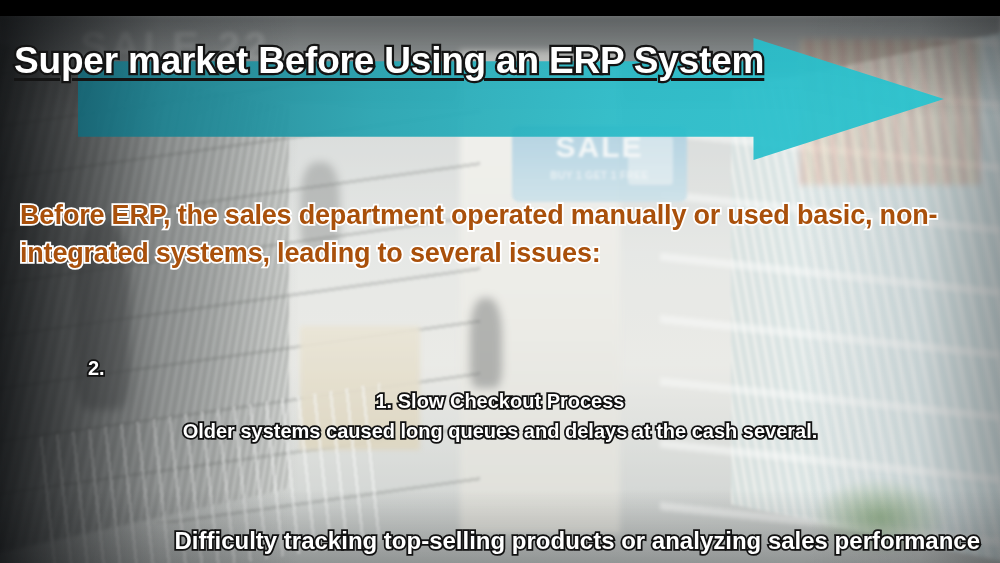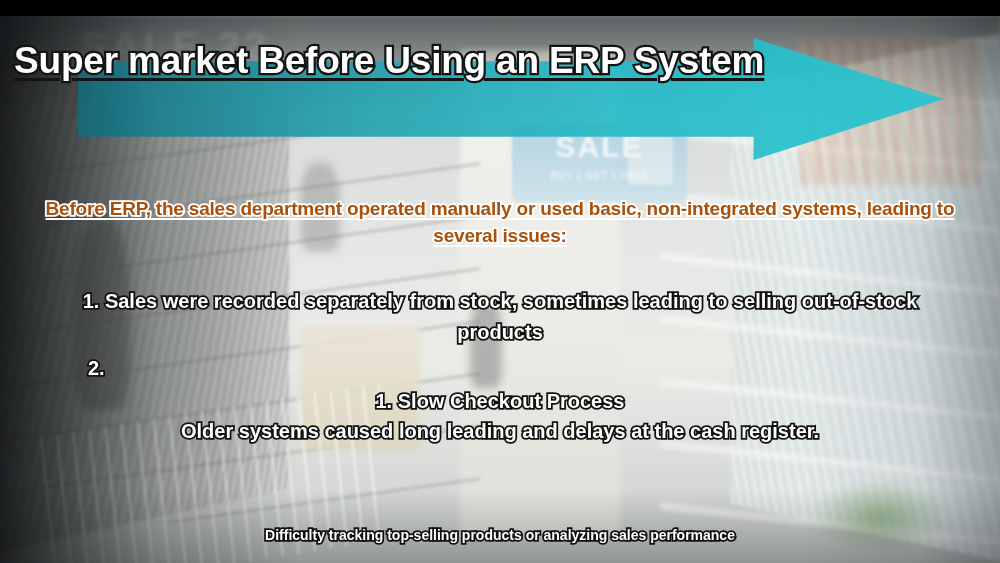--- a/index.html
+++ b/index.html
@@ -314,27 +314,26 @@
     paint-order: stroke fill;
     white-space: nowrap;
   }
 
   
   .subtitle {
     position: absolute;
     left: 20px;
     top: 180px;
     width: 960px;
-    text-align: center;
+    text-align: left;
     color: #A9500B;
     font-weight: 700;
-    font-size: 19px;
+    font-size: 27px;
     line-height: 1.42;
     letter-spacing: -0.2px;
-    text-decoration: underline;
     text-decoration-thickness: 2px;
     text-underline-offset: 3px;
     -webkit-text-stroke: 3.6px #ffffff;
     paint-order: stroke fill;
   }
 
   .point {
     position: absolute;
     color: #ffffff;
     font-weight: 700;
@@ -378,22 +377,22 @@
     top: 481px;
     width: 920px;
     text-align: center;
     font-size: 20px;
     line-height: 1.2;
   }
   .p3-body {
     left: 20px;
     top: 511px;
     width: 960px;
-    text-align: center;
-    font-size: 14px;
+    text-align: right;
+    font-size: 24px;
     line-height: 1.2;
   }
 </style>
 </head>
 <body>
 
 <div class="slide">
 
   <div class="bg">
     <div class="bg-base"></div>
@@ -428,22 +427,21 @@
     <div class="bottom-strip"></div>
   </div>
 
   <div class="arrow-banner">
     <div class="arrow-shape"></div>
   </div>
   <div class="banner-title">Super market Before Using an ERP System</div>
 
   <div class="subtitle">Before ERP, the sales department operated manually or used basic, non-integrated systems, leading to several issues:</div>
 
-  <div class="point p1">1. Sales were recorded separately from stock, sometimes leading to selling out-of-stock products</div>
 
   <div class="point p2-orphan">2.</div>
 
   <div class="point p2-head">1. Slow Checkout Process</div>
-  <div class="point p2-body">Older systems caused long leading and delays at the cash register.</div>
+  <div class="point p2-body">Older systems caused long queues and delays at the cash several.</div>
 
   <div class="point p3-body">Difficulty tracking top-selling products or analyzing sales performance</div>
 
 </div>
 
 </body></html>

